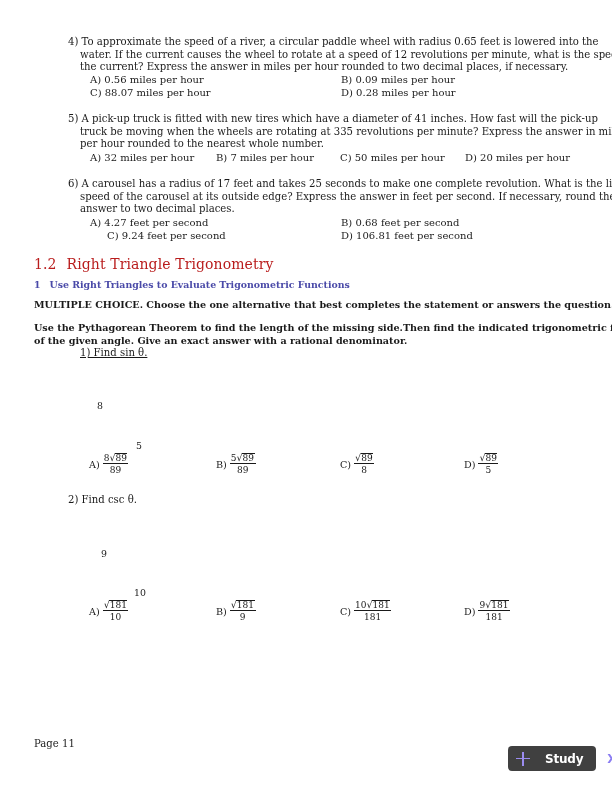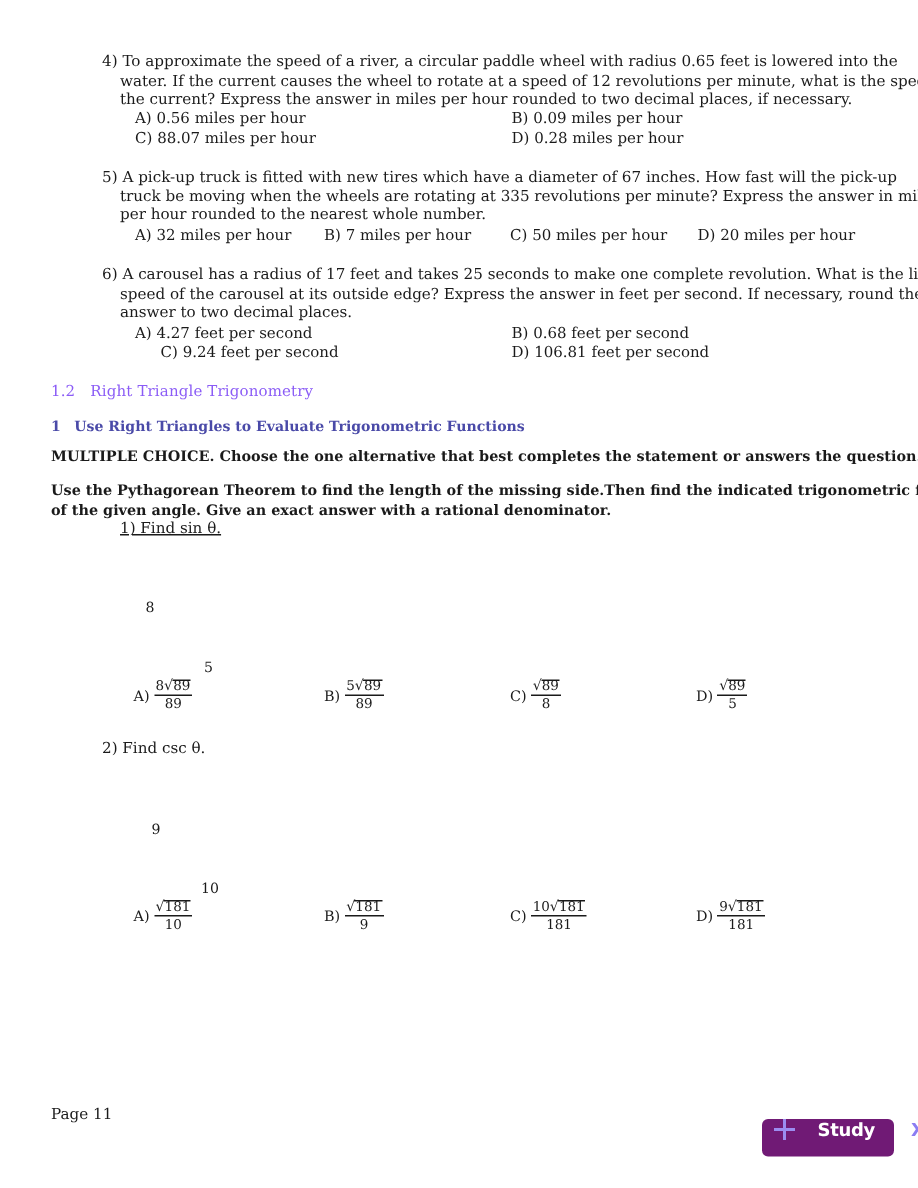--- a/index.html
+++ b/index.html
@@ -7,21 +7,21 @@
     width: 612px; height: 792px; position: relative; overflow: hidden;
     font-family: "DejaVu Serif", "Liberation Serif", serif;
     color: #1a1a1a;
   }
   .q-stem { position: absolute; font-size: 10.1px; line-height: 12.7px; }
   .q-stem .line { display: block; white-space: nowrap; }
   .q-stem .line.indent { padding-left: 12px; }
   .choice { position: absolute; font-size: 10px; line-height: 12.6px; white-space: nowrap; }
   .section-title {
     position: absolute; left: 34px; top: 256px;
-    font-size: 10px; color: #8b5cf6; white-space: nowrap; letter-spacing: 0.1px;
+    font-size: 14px; color: #b91c1c; white-space: nowrap; letter-spacing: 0.1px;
   }
   .section-title .num { margin-right: 10px; }
   .subsection {
     position: absolute; left: 34px; top: 279px;
     font-size: 9.4px; font-weight: bold; color: #4a4aa8; white-space: nowrap;
   }
   .subsection .num { margin-right: 9px; }
   .instr {
     position: absolute; left: 34px; font-size: 9.6px; font-weight: bold; white-space: nowrap;
     line-height: 13px;
@@ -32,21 +32,21 @@
   .frac-choice .letter { margin-right: 3px; }
   .frac { display: inline-flex; flex-direction: column; align-items: center; font-size: 9px; line-height: 10px; }
   .frac .numer { border-bottom: 0.8px solid #1a1a1a; padding: 0 1px; display: flex; align-items: flex-end; }
   .frac .denom { padding-top: 1px; }
   .sqrt { display: inline-flex; align-items: flex-end; }
   .sqrt .rad { font-size: 9.5px; line-height: 10px; margin-right: -0.5px; }
   .sqrt .radicand { border-top: 0.8px solid #1a1a1a; line-height: 9px; padding: 0 0.5px; }
   .page-num { position: absolute; left: 34px; top: 738px; font-size: 10.1px; text-align: center; }
   .badge {
     position: absolute; left: 508px; top: 746px; width: 88px; height: 25px;
-    background: #701a75; border-radius: 4px; display: flex; 
+    background: #404040; border-radius: 4px; display: flex; align-items: center;
     font-family: "DejaVu Sans", "Liberation Sans", sans-serif;
     gap: 24px;
   }
   .badge .plus { position: relative; width: 14px; height: 14px; margin-left: 8px; margin-right: 5px; }
   .badge .plus::before, .badge .plus::after { content: ""; position: absolute; background: #9b8cf0; }
   .badge .plus::before { left: 6px; top: 0; width: 1.5px; height: 14px; }
   .badge .plus::after { left: 0; top: 6px; width: 14px; height: 1.5px; }
   .badge .brand { font-size: 12px; font-weight: bold; color: #ffffff; letter-spacing: -0.2px; }
   .badge .brand-accent { font-size: 12px; font-weight: bold; color: #8b7df2; letter-spacing: -0.2px; }
 </style>
@@ -57,21 +57,21 @@
   <span class="line"><span>4)</span> <span>To approximate the speed of a river, a circular paddle wheel with radius 0.65 feet is lowered into the</span></span>
   <span class="line indent">water. If the current causes the wheel to rotate at a speed of 12 revolutions per minute, what is the speed of</span>
   <span class="line indent">the current? Express the answer in miles per hour rounded to two decimal places, if necessary.</span>
 </div>
 <div class="choice" style="left:90px; top:74px;"><span>A)</span> <span>0.56 miles per hour</span></div>
 <div class="choice" style="left:341px; top:74px;"><span>B)</span> <span>0.09 miles per hour</span></div>
 <div class="choice" style="left:90px; top:87px;"><span>C)</span> <span>88.07 miles per hour</span></div>
 <div class="choice" style="left:341px; top:87px;"><span>D)</span> <span>0.28 miles per hour</span></div>
 
 <div class="q-stem" style="left:68px; top:113px;">
-  <span class="line"><span>5)</span> <span>A pick-up truck is fitted with new tires which have a diameter of 67 inches. How fast will the pick-up</span></span>
+  <span class="line"><span>5)</span> <span>A pick-up truck is fitted with new tires which have a diameter of 41 inches. How fast will the pick-up</span></span>
   <span class="line indent">truck be moving when the wheels are rotating at 335 revolutions per minute? Express the answer in miles</span>
   <span class="line indent">per hour rounded to the nearest whole number.</span>
 </div>
 <div class="choice" style="left:90px; top:152px;"><span>A)</span> <span>32 miles per hour</span></div>
 <div class="choice" style="left:216px; top:152px;"><span>B)</span> <span>7 miles per hour</span></div>
 <div class="choice" style="left:340px; top:152px;"><span>C)</span> <span>50 miles per hour</span></div>
 <div class="choice" style="left:465px; top:152px;"><span>D)</span> <span>20 miles per hour</span></div>
 
 <div class="q-stem" style="left:68px; top:178px;">
   <span class="line"><span>6)</span> <span>A carousel has a radius of 17 feet and takes 25 seconds to make one complete revolution. What is the linear</span></span>

